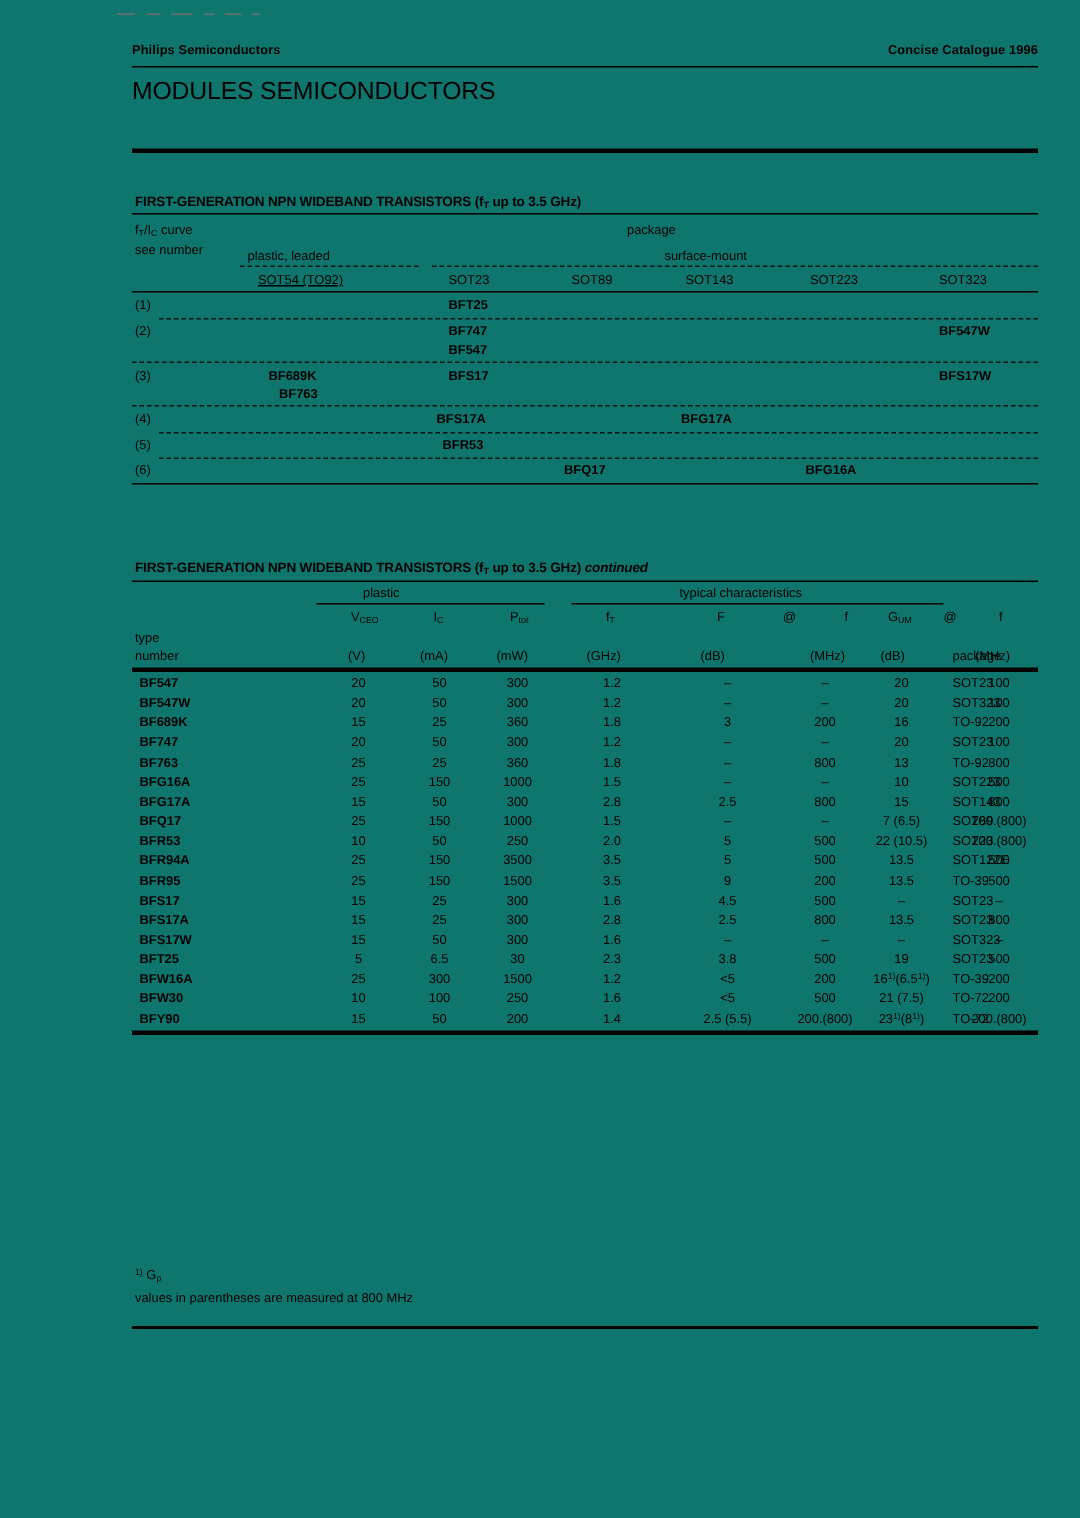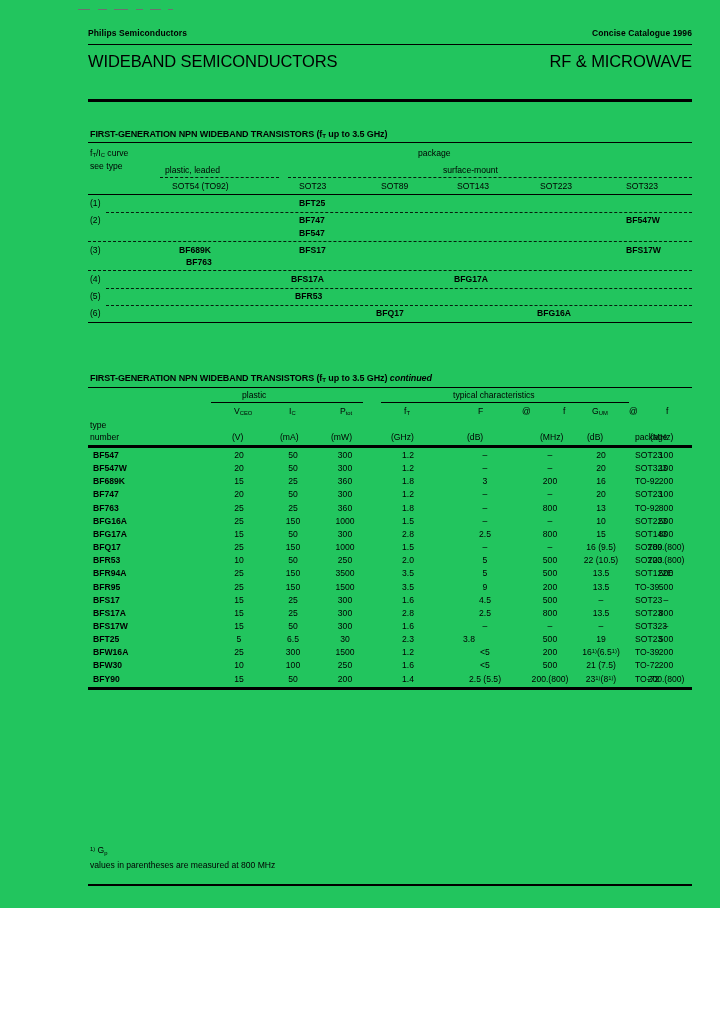--- a/index.html
+++ b/index.html
@@ -13,22 +13,22 @@
     position: relative;
     font-family: "Liberation Sans", sans-serif;
     color: #000000;
     overflow: hidden;
   }
 
   #page {
     position: absolute;
     left: 0; top: 0;
     width: 720px;
-    height: 908px;
-    background: #22c55e;
+    height: 1012px;
+    background: #0f766e;
   }
 
   
   .speckle {
     position: absolute;
     background: #6f6f6f;
     height: 1px;
   }
 
   
@@ -216,49 +216,48 @@
   <div class="speckle" style="left:168px; top:9px;  width:5px;"></div>
 
   <div class="pub-line">
     <span>Philips Semiconductors</span>
     <span>Concise Catalogue 1996</span>
   </div>
   <div class="rule-thin" style="top:44px;"></div>
 
   <div class="title-block">
     <div class="title-left">
-      <div class="t-line1">WIDEBAND SEMICONDUCTORS</div>
+      <div class="t-line1">MODULES SEMICONDUCTORS</div>
     </div>
     <div class="title-right">
-      <div class="t-line1">RF &amp; MICROWAVE</div>
     </div>
   </div>
   <div class="rule-thick" style="top:99px;"></div>
 
   <div class="sec-cap" style="top:129px;">
     <span>FIRST-GENERATION NPN WIDEBAND TRANSISTORS (f</span><sub>T</sub><span> up to 3.5 GHz)</span>
   </div>
   <div class="rule-thin" style="top:142px;"></div>
 
   <div id="table1">
 
     <div class="t1-cell" style="left:2px; top:4px;">
       <span>f</span><sub>T</sub><span>/I</span><sub>C</sub><span> curve</span>
     </div>
-    <div class="t1-cell" style="left:2px; top:17px;">see type</div>
+    <div class="t1-cell" style="left:2px; top:17px;">see number</div>
 
     <div class="t1-cell" style="left:330px; top:4px;">package</div>
 
     <div class="t1-cell" style="left:77px; top:21px;text-align:right;">plastic, leaded</div>
     <div class="t1-cell" style="left:355px; top:21px;">surface-mount</div>
 
     <div class="t1-dash-row" style="left:72px; top:33px; width:119px;"></div>
     <div class="t1-dash-row" style="left:200px; top:33px; width:404px;"></div>
 
-    <div class="t1-hdr-sub" style="left:84px; top:37px;">SOT54 (TO92)</div>
+    <div class="t1-hdr-sub" style="left:84px; top:37px;text-decoration:underline;">SOT54 (TO92)</div>
     <div class="t1-hdr-sub" style="left:211px; top:37px;">SOT23</div>
     <div class="t1-hdr-sub" style="left:293px; top:37px;">SOT89</div>
     <div class="t1-hdr-sub" style="left:369px; top:37px;">SOT143</div>
     <div class="t1-hdr-sub" style="left:452px; top:37px;">SOT223</div>
     <div class="t1-hdr-sub" style="left:538px; top:37px;">SOT323</div>
 
     <div class="t1-solid" style="left:0px; top:50px; width:604px;"></div>
 
     <div class="t1-cell" style="left:2px; top:54px;">(1)</div>
     <div class="t1-type" style="left:211px; top:54px;">BFT25</div>
@@ -427,21 +426,21 @@
           <div class="t2c pkg">SOT143</div>
         </div>
         <div class="t2row" style="top: 168.05px;">
           <div class="t2c name">BFQ17</div>
           <div class="t2c num" style="left: 151px;">25</div>
           <div class="t2c num" style="left: 205px;">150</div>
           <div class="t2c num" style="left: 257px;">1000</div>
           <div class="t2c num" style="left: 320px;">1.5</div>
           <div class="t2c num" style="left: 397px;">–</div>
           <div class="t2c num" style="left: 462px;">–</div>
-          <div class="t2c num" style="left: 513px;">16 (9.5)</div>
+          <div class="t2c num" style="left: 513px;">7 (6.5)</div>
           <div class="t2c num" style="left: 578px;">200.(800)</div>
           <div class="t2c pkg">SOT89</div>
         </div>
         <div class="t2row" style="top: 181.2px;">
           <div class="t2c name">BFR53</div>
           <div class="t2c num" style="left: 151px;">10</div>
           <div class="t2c num" style="left: 205px;">50</div>
           <div class="t2c num" style="left: 257px;">250</div>
           <div class="t2c num" style="left: 320px;">2.0</div>
           <div class="t2c num" style="left: 397px;">5</div>
@@ -509,21 +508,21 @@
           <div class="t2c num" style="left: 513px;">–</div>
           <div class="t2c num" style="left: 578px;">–</div>
           <div class="t2c pkg">SOT323</div>
         </div>
         <div class="t2row" style="top: 260.1px;">
           <div class="t2c name">BFT25</div>
           <div class="t2c num" style="left: 151px;">5</div>
           <div class="t2c num" style="left: 205px;">6.5</div>
           <div class="t2c num" style="left: 257px;">30</div>
           <div class="t2c num" style="left: 320px;">2.3</div>
-          <div class="t2c num" style="left: 381px;">3.8</div>
+          <div class="t2c num" style="left: 397px;">3.8</div>
           <div class="t2c num" style="left: 462px;">500</div>
           <div class="t2c num" style="left: 513px;">19</div>
           <div class="t2c num" style="left: 578px;">500</div>
           <div class="t2c pkg">SOT23</div>
         </div>
         <div class="t2row" style="top: 273.25px;">
           <div class="t2c name">BFW16A</div>
           <div class="t2c num" style="left: 151px;">25</div>
           <div class="t2c num" style="left: 205px;">300</div>
           <div class="t2c num" style="left: 257px;">1500</div>

